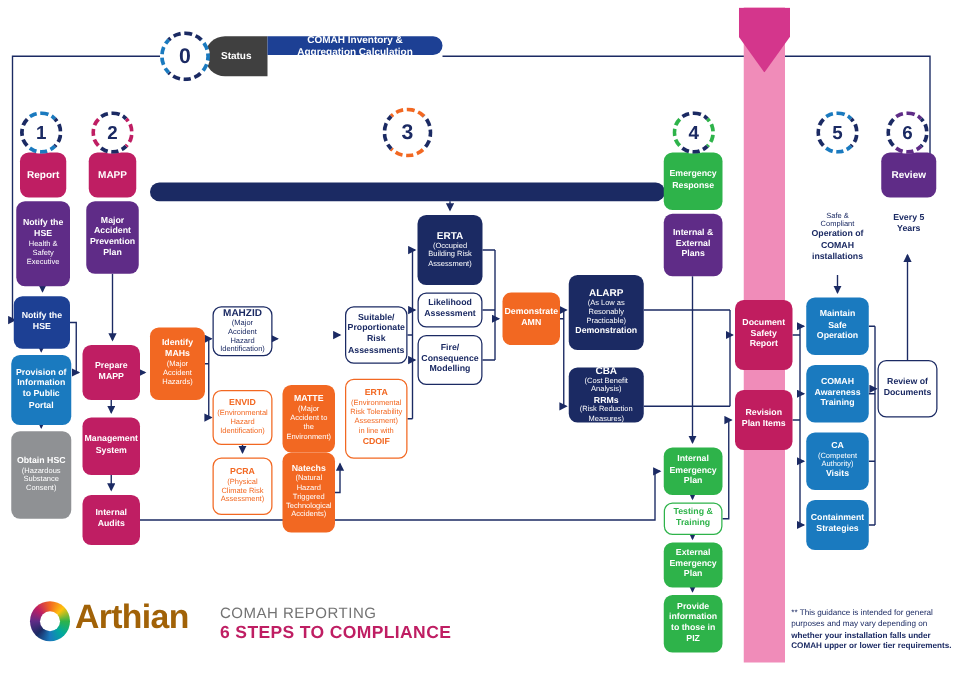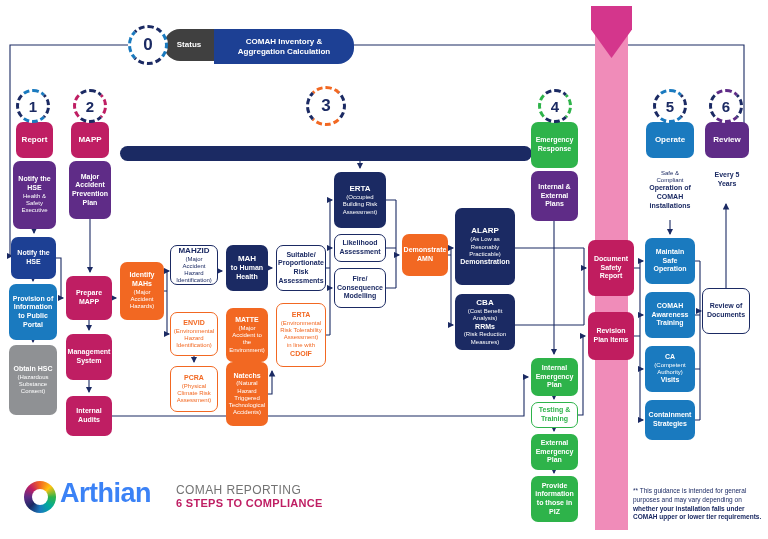--- a/index.html
+++ b/index.html
@@ -21,23 +21,23 @@
   .plain{background:#fff;color:#1b2a63}
   .t{font-weight:700}
   .s{font-weight:400;font-size:6px;line-height:1.2}
   .big{font-size:8px}
   .ontop{z-index:4}
   .circ{position:absolute;z-index:5;background:#fff;border-radius:50%;display:flex;align-items:center;
         justify-content:center;font-weight:700;color:#1b2a63;box-sizing:border-box;border-style:dashed;border-width:3px}
   .logo{position:absolute;z-index:3;width:32px;height:32px;border-radius:50%;
         background:conic-gradient(#f26822,#ffc20e,#2eb34a,#00a99d,#1a7abf,#1b2a63,#5f2c87,#bf1e63,#f26822)}
   .logo::after{content:"";position:absolute;left:8px;top:8px;width:16px;height:16px;background:#fff;border-radius:50%}
-  .brand-name{position:absolute;z-index:3;font-weight:700;color:#3b82f6;font-size:27px;letter-spacing:-0.5px}
+  .brand-name{position:absolute;z-index:3;font-weight:700;color:#a16207;font-size:27px;letter-spacing:-0.5px}
   .brand-l1{position:absolute;z-index:3;color:#737373;font-size:12px;font-weight:400;letter-spacing:.4px}
-  .brand-l2{position:absolute;z-index:3;color:#bf1e63;font-size:11px;font-weight:800;letter-spacing:.3px}
+  .brand-l2{position:absolute;z-index:3;color:#bf1e63;font-size:14px;font-weight:800;letter-spacing:.3px}
   .footnote{position:absolute;z-index:3;font-size:6.5px;color:#1b2a63;width:130px;line-height:1.35;text-align:left}
 </style>
 </head>
 <body>
 
 <div class="canvas">
 
   <svg class="connectors" width="768" height="539">
     <defs>
       <marker id="ah" markerWidth="7" markerHeight="7" refX="5" refY="3" orient="auto">
@@ -94,21 +94,21 @@
 
   <div class="pink-bar"></div>
   <div class="pink-arrow"></div>
 
   <div class="circ" style="left:128px;top:25px;width:40px;height:40px;font-size:17px;border-color:#1b2a63 #1a7abf #1b2a63 #1a7abf">
     <span>0</span>
   </div>
   <div class="bx" style="left:164px;top:29px;width:50px;height:32px;background:#404040;border-radius:16px 0 0 16px;font-size:8px">
     <span>Status</span>
   </div>
-  <div class="bx royal big" style="left:214px;top:29px;width:140px;height:35px;border-radius:0 16px 16px 0">
+  <div class="bx royal big" style="left:214px;top:29px;width:140px;height:15px;border-radius:0 16px 16px 0">
     <span>COMAH Inventory &amp;</span>
     <span>Aggregation Calculation</span>
   </div>
 
   <div class="circ" style="left:16px;top:89px;width:34px;height:34px;font-size:15px;border-color:#1a7abf #1b2a63 #1a7abf #1b2a63">
       <span>1</span>
     </div>
   <div class="circ" style="left:73px;top:89px;width:34px;height:34px;font-size:15px;border-color:#1b2a63 #bf1e63 #1b2a63 #bf1e63">
       <span>2</span>
     </div>
@@ -142,23 +142,20 @@
 
   <div class="bx navy" style="left:120px;top:146px;width:412px;height:15px;border-radius:8px"></div>
 
   <div class="bx green" style="left:531px;top:122px;width:47px;height:46px">
     <span>Emergency Response</span>
   </div>
   <div class="bx purple" style="left:531px;top:171px;width:47px;height:50px">
     <span>Internal &amp; External Plans</span>
   </div>
 
-  <div class="bx blue big" style="left:646px;top:122px;width:48px;height:36px">
-    <span>Operate</span>
-  </div>
   <div class="bx plain" style="left:644px;top:160px;width:52px;height:60px">
     <span class="s" style="color:#1b2a63">Safe &amp; Compliant</span>
     <span class="t">Operation of COMAH installations</span>
   </div>
 
   <div class="bx purple big" style="left:705px;top:122px;width:44px;height:36px">
     <span>Review</span>
   </div>
   <div class="bx plain" style="left:705px;top:160px;width:44px;height:40px">
     <span>Every 5 Years</span>
@@ -192,46 +189,42 @@
   </div>
 
   <div class="bx orange" style="left:120px;top:262px;width:44px;height:58px">
     <span class="t">Identify MAHs</span>
     <span class="s">(Major Accident Hazards)</span>
   </div>
   <div class="bx outline-navy" style="left:170px;top:245px;width:48px;height:40px">
     <span class="t big">MAHZID</span>
     <span class="s">(Major Accident Hazard Identification)</span>
   </div>
-  <div class="bx navy" style="left:226px;top:245px;width:42px;height:46px">
-    <span class="t big">MAH</span>
-    <span>to Human Health</span>
-  </div>
   <div class="bx outline-navy" style="left:276px;top:245px;width:50px;height:46px">
     <span>Suitable/ Proportionate Risk Assessments</span>
   </div>
   <div class="bx navy" style="left:334px;top:172px;width:52px;height:56px">
     <span class="t big">ERTA</span>
     <span class="s">(Occupied Building Risk Assessment)</span>
   </div>
   <div class="bx outline-navy" style="left:334px;top:234px;width:52px;height:28px">
     <span>Likelihood Assessment</span>
   </div>
   <div class="bx outline-navy" style="left:334px;top:268px;width:52px;height:40px">
     <span>Fire/ Consequence Modelling</span>
   </div>
   <div class="bx orange" style="left:402px;top:234px;width:46px;height:42px">
     <span>Demonstrate AMN</span>
   </div>
-  <div class="bx navy" style="left:455px;top:208px;width:60px;height:77px">
+  <div class="bx navy" style="left:455px;top:220px;width:60px;height:60px">
     <span class="t big">ALARP</span>
     <span class="s">(As Low as Resonably Practicable)</span>
     <span>Demonstration</span>
   </div>
-  <div class="bx navy" style="left:455px;top:294px;width:60px;height:56px">
+  <div class="bx navy" style="left:455px;top:294px;width:60px;height:44px">
     <span class="t big">CBA</span>
     <span class="s">(Cost Benefit Analysis)</span>
     <span class="t">RRMs</span>
     <span class="s">(Risk Reduction Measures)</span>
   </div>
 
   <div class="bx outline-orange" style="left:170px;top:312px;width:48px;height:44px">
     <span class="t">ENVID</span>
     <span class="s">(Environmental Hazard Identification)</span>
   </div>

